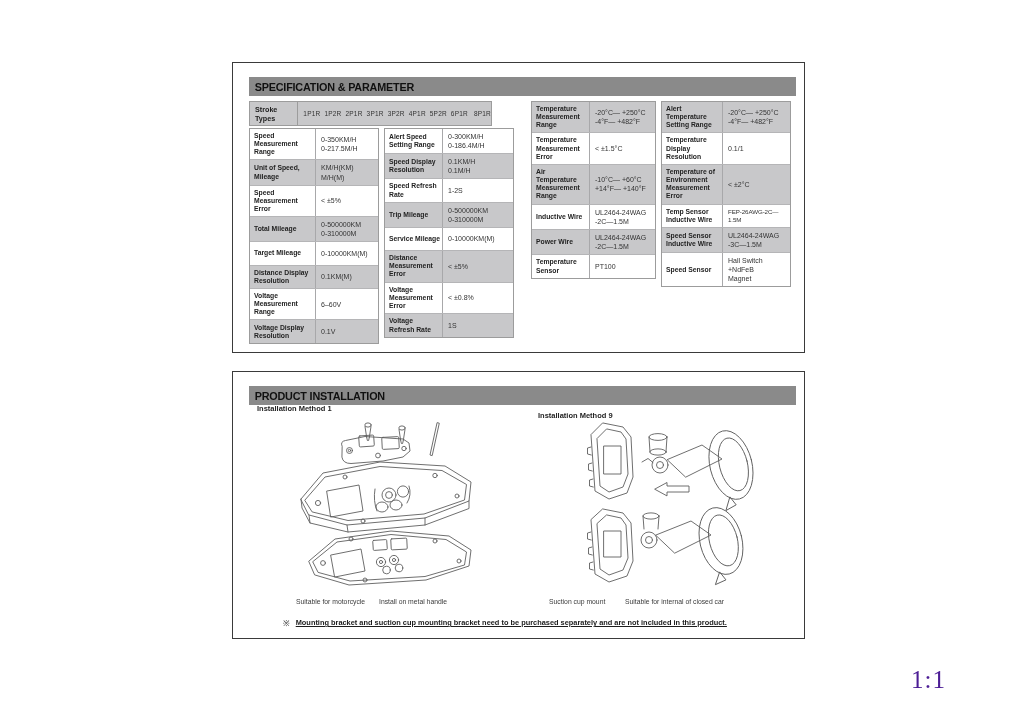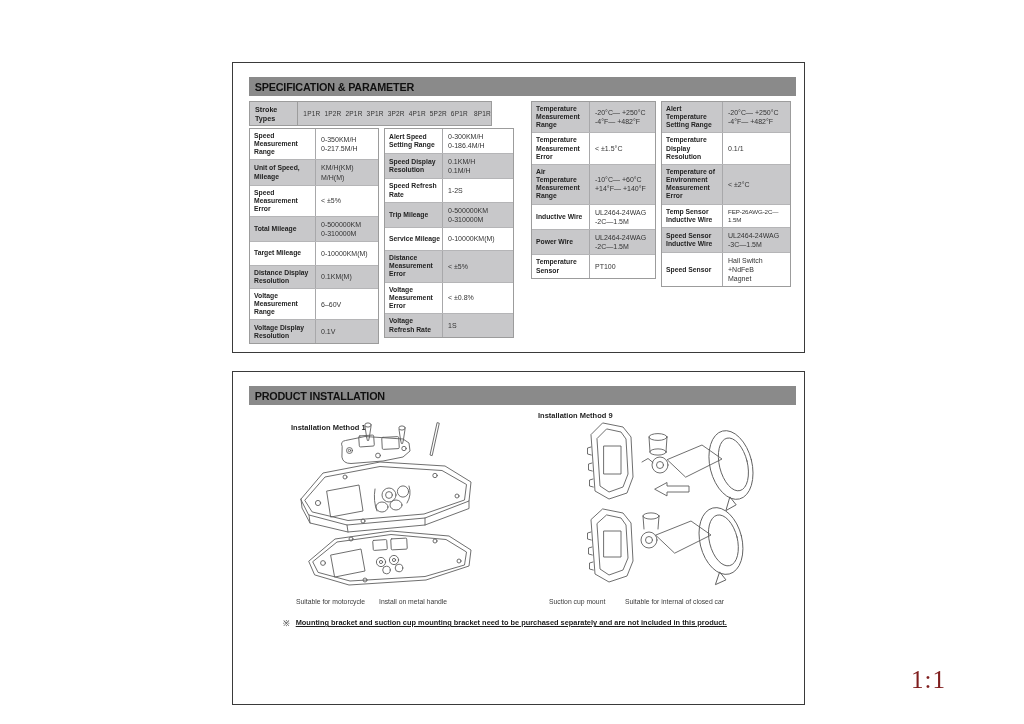--- a/index.html
+++ b/index.html
@@ -3,21 +3,21 @@
 <meta charset="utf-8">
 <style>
   html,body{margin:0;padding:0;}
   body{
     width:1024px;height:724px;background:#ffffff;position:relative;overflow:hidden;
     font-family:"Liberation Sans",sans-serif;color:#222;
     -webkit-font-smoothing:antialiased;
   }
   .page{position:absolute;background:#fff;border:1px solid #3a3a3a;box-sizing:border-box;}
   #page-spec{left:232px;top:62px;width:573px;height:291px;padding-left:18px;}
-  #page-install{left:232px;top:371px;width:573px;height:334px;}
+  #page-install{left:232px;top:371px;width:573px;height:268px;}
 
   .section-bar{
     position:absolute;left:16px;right:8px;top:14px;height:19px;
     background:#8a8a8a;display:flex;align-items:center;
   }
   .section-bar span{
     font-weight:bold;font-size:11.5px;color:#101010;padding-left:6px;
     letter-spacing:-0.2px;transform:scaleX(0.94);transform-origin:left center;white-space:nowrap;
   }
 
@@ -61,37 +61,37 @@
   }
   .tvalue.small{font-size:6.2px;letter-spacing:-0.1px;}
 
   .pagenum{
     position:absolute;left:0;right:0;bottom:11px;text-align:center;
     font-size:7.5px;font-weight:bold;color:#222;
   }
 
   
   .method-title{position:absolute;font-size:7.5px;font-weight:bold;color:#1d1d1d;white-space:nowrap;}
-  #method1-title{left:24px;top:51px;margin-left:34px;}
+  #method1-title{left:24px;top:32px;}
   #method2-title{left:305px;top:39px;}
   .diagram{position:absolute;top:47px;width:235px;height:168px;}
   #diagram-m1{left:52px;}
   #diagram-m2{left:330px;}
   .caption{position:absolute;top:226px;font-size:6.8px;color:#3c3c3c;white-space:nowrap;}
   #cap-motorcycle{left:63px;}
   #cap-handle{left:146px;}
   #cap-suction{left:316px;}
   #cap-car{left:392px;}
   .note-line{position:absolute;left:50px;right:20px;top:247px;display:flex;align-items:flex-start;}
   .note-sym{font-size:8px;color:#222;margin-right:6px;line-height:1.2;}
   .note-text{font-size:7.4px;font-weight:bold;color:#1c1c1c;line-height:1.2;text-decoration:underline;}
 
   .ratio-label{
     position:absolute;left:911px;top:666px;font-family:"Liberation Serif",serif;
-    font-size:25px;color:#7f1d1d;letter-spacing:1px;
+    font-size:25px;color:#4c1d95;letter-spacing:1px;
   }
 
   svg .ln{fill:none;stroke:#5f5f5f;stroke-width:0.9;stroke-linejoin:round;stroke-linecap:round;}
 </style>
 </head>
 <body>
 
 <div id="page-spec" class="page">
   <div class="section-bar">
     <span>SPECIFICATION &amp; PARAMETER</span>

